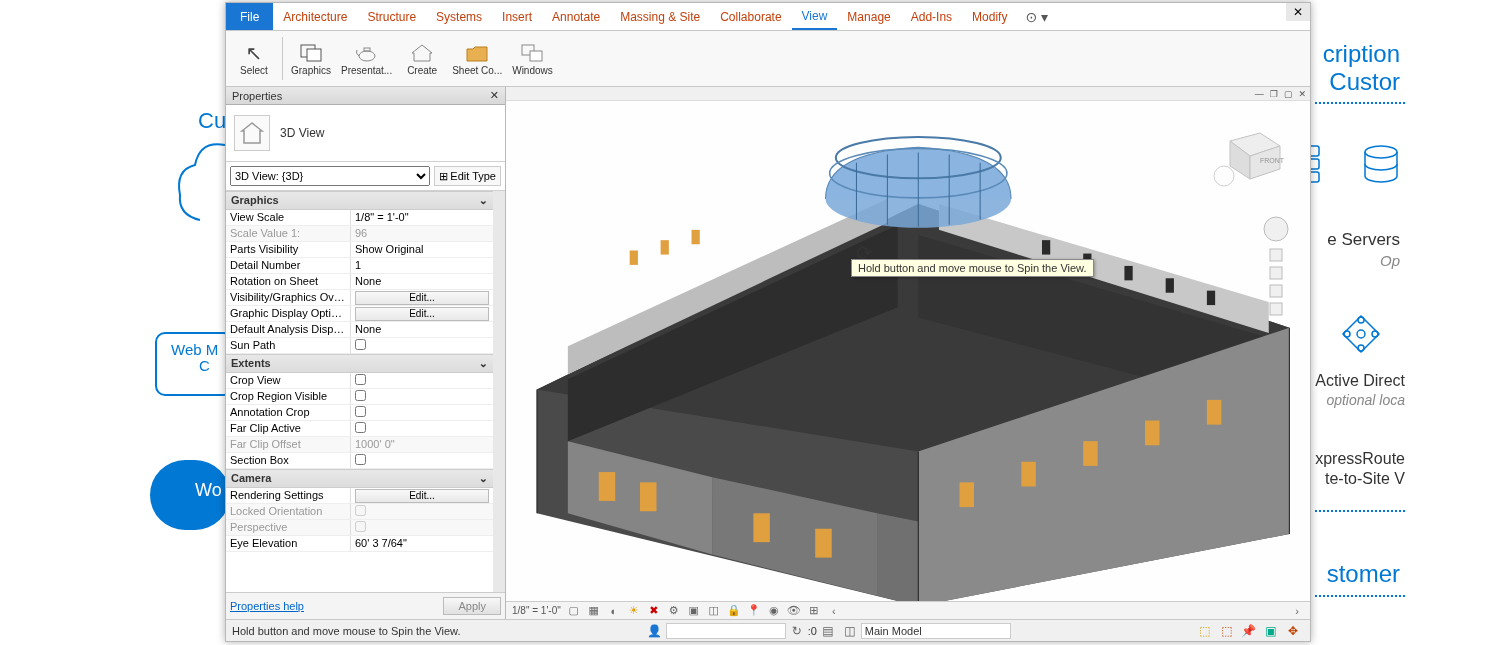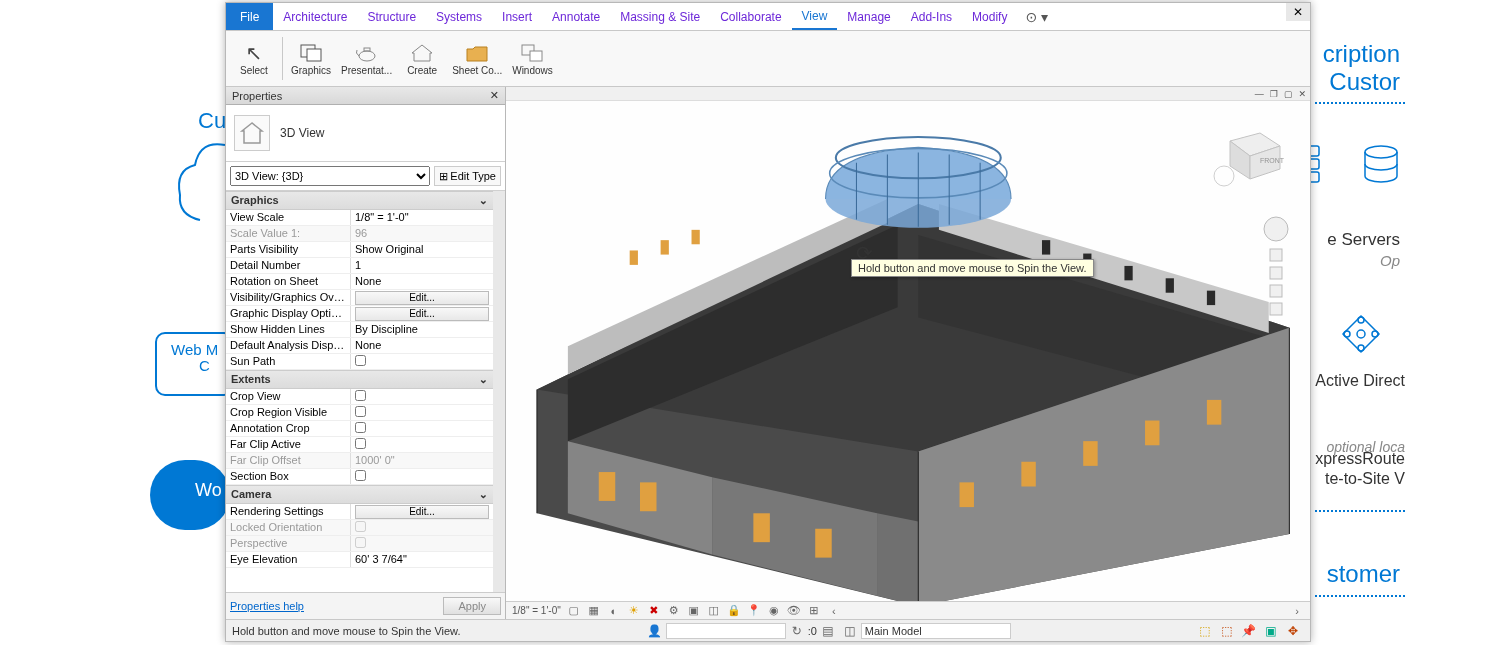--- a/index.html
+++ b/index.html
@@ -11,21 +11,21 @@
 .bg-cloud { position: absolute; width: 120px; height: 70px; background: #0078d4; border-radius: 50px; }
 .bg-dots { position: absolute; height: 2px; border-top: 2px dotted #0078d4; }
 .svg-icon { width: 48px; height: 48px; stroke: #0078d4; stroke-width: 1.5; fill: none; }
 
 
 .app-window { position: absolute; left: 225px; top: 2px; width: 1086px; height: 640px; background: #f5f5f5; border: 1px solid #b8b8b8; box-shadow: 0 0 8px rgba(0,0,0,0.3); display: flex; flex-direction: column; }
 .close-btn { position: absolute; right: 0; top: 0; width: 24px; height: 18px; background: #e8e8e8; text-align: center; font-size: 12px; cursor: pointer; line-height: 18px; }
 
 
 .ribbon-tabs { height: 28px; background: #fff; display: flex; align-items: stretch; border-bottom: 1px solid #c8c8c8; }
-.ribbon-tab { padding: 3px 10px; font-size: 12px; color: #6d28d9; cursor: pointer; display: flex; align-items: center; }
+.ribbon-tab { padding: 3px 10px; font-size: 12px; color: #c2410c; cursor: pointer; display: flex; align-items: center; }
 .ribbon-tab.file { background: #1976d2; color: #fff; font-weight: 500; padding: 3px 14px; }
 .ribbon-tab.active { background: #fff; border-bottom: 2px solid #1976d2; color: #1976d2; }
 .ribbon-extra { margin-left: 8px; font-size: 14px; display: flex; align-items: center; color: #555; }
 
 
 .ribbon-panel { height: 56px; background: #f8f8f8; display: flex; border-bottom: 1px solid #c8c8c8; padding: 2px 4px; gap: 2px; }
 .ribbon-btn { display: flex; flex-direction: column; align-items: center; justify-content: center; padding: 2px 4px; min-width: 48px; cursor: pointer; }
 .ribbon-btn .ico { width: 28px; height: 24px; display: flex; align-items: center; justify-content: center; font-size: 20px; color: #444; }
 .ribbon-btn .lbl { font-size: 10px; color: #333; text-align: center; white-space: nowrap; }
 .sep { width: 1px; background: #c8c8c8; margin: 4px 2px; }
@@ -108,21 +108,21 @@
   <svg class="svg-icon" viewBox="0 0 48 48">
       <polygon points="24,6 42,24 24,42 6,24"></polygon>
       <circle cx="24" cy="24" r="4"></circle>
       <circle cx="24" cy="10" r="3"></circle>
       <circle cx="38" cy="24" r="3"></circle>
       <circle cx="24" cy="38" r="3"></circle>
       <circle cx="10" cy="24" r="3"></circle>
     </svg>
 </div>
 <div class="bg-text" style="right:100px; top:372px; font-size:16px; color:#333; text-align:right;">Active Direct</div>
-<div class="bg-text" style="right:100px; top:392px; font-size:14px; color:#888; font-style:italic;margin-top:47px;">optional loca</div>
+<div class="bg-text" style="right:100px; top:392px; font-size:14px; color:#888; font-style:italic;">optional loca</div>
 
 <div class="bg-text" style="right:100px; top:450px; font-size:16px; color:#333;">xpressRoute</div>
 <div class="bg-text" style="right:100px; top:470px; font-size:16px; color:#333;">te-to-Site V</div>
 <div class="bg-dots" style="right:100px; top:510px; width:90px;"></div>
 <div class="bg-text" style="right:105px; top:560px; font-size:24px;">stomer</div>
 <div class="bg-dots" style="right:100px; top:595px; width:90px;"></div>
 
 <div class="app-window">
   <div class="close-btn">✕</div>
 
@@ -247,24 +247,20 @@
               <div class="prop-label">Visibility/Graphics Overri...</div>
               <div class="prop-value">
                 <div class="edit-btn">Edit...</div>
               </div>
             </div>
             <div class="prop-row">
               <div class="prop-label">Graphic Display Options</div>
               <div class="prop-value">
                 <div class="edit-btn">Edit...</div>
               </div>
-            </div>
-            <div class="prop-row">
-              <div class="prop-label">Show Hidden Lines</div>
-              <div class="prop-value">By Discipline</div>
             </div>
             <div class="prop-row">
               <div class="prop-label">Default Analysis Display ...</div>
               <div class="prop-value">None</div>
             </div>
             <div class="prop-row">
               <div class="prop-label">Sun Path</div>
               <div class="prop-value"><input type="checkbox" style=""></div>
             </div>
             <div class="prop-group-header">

